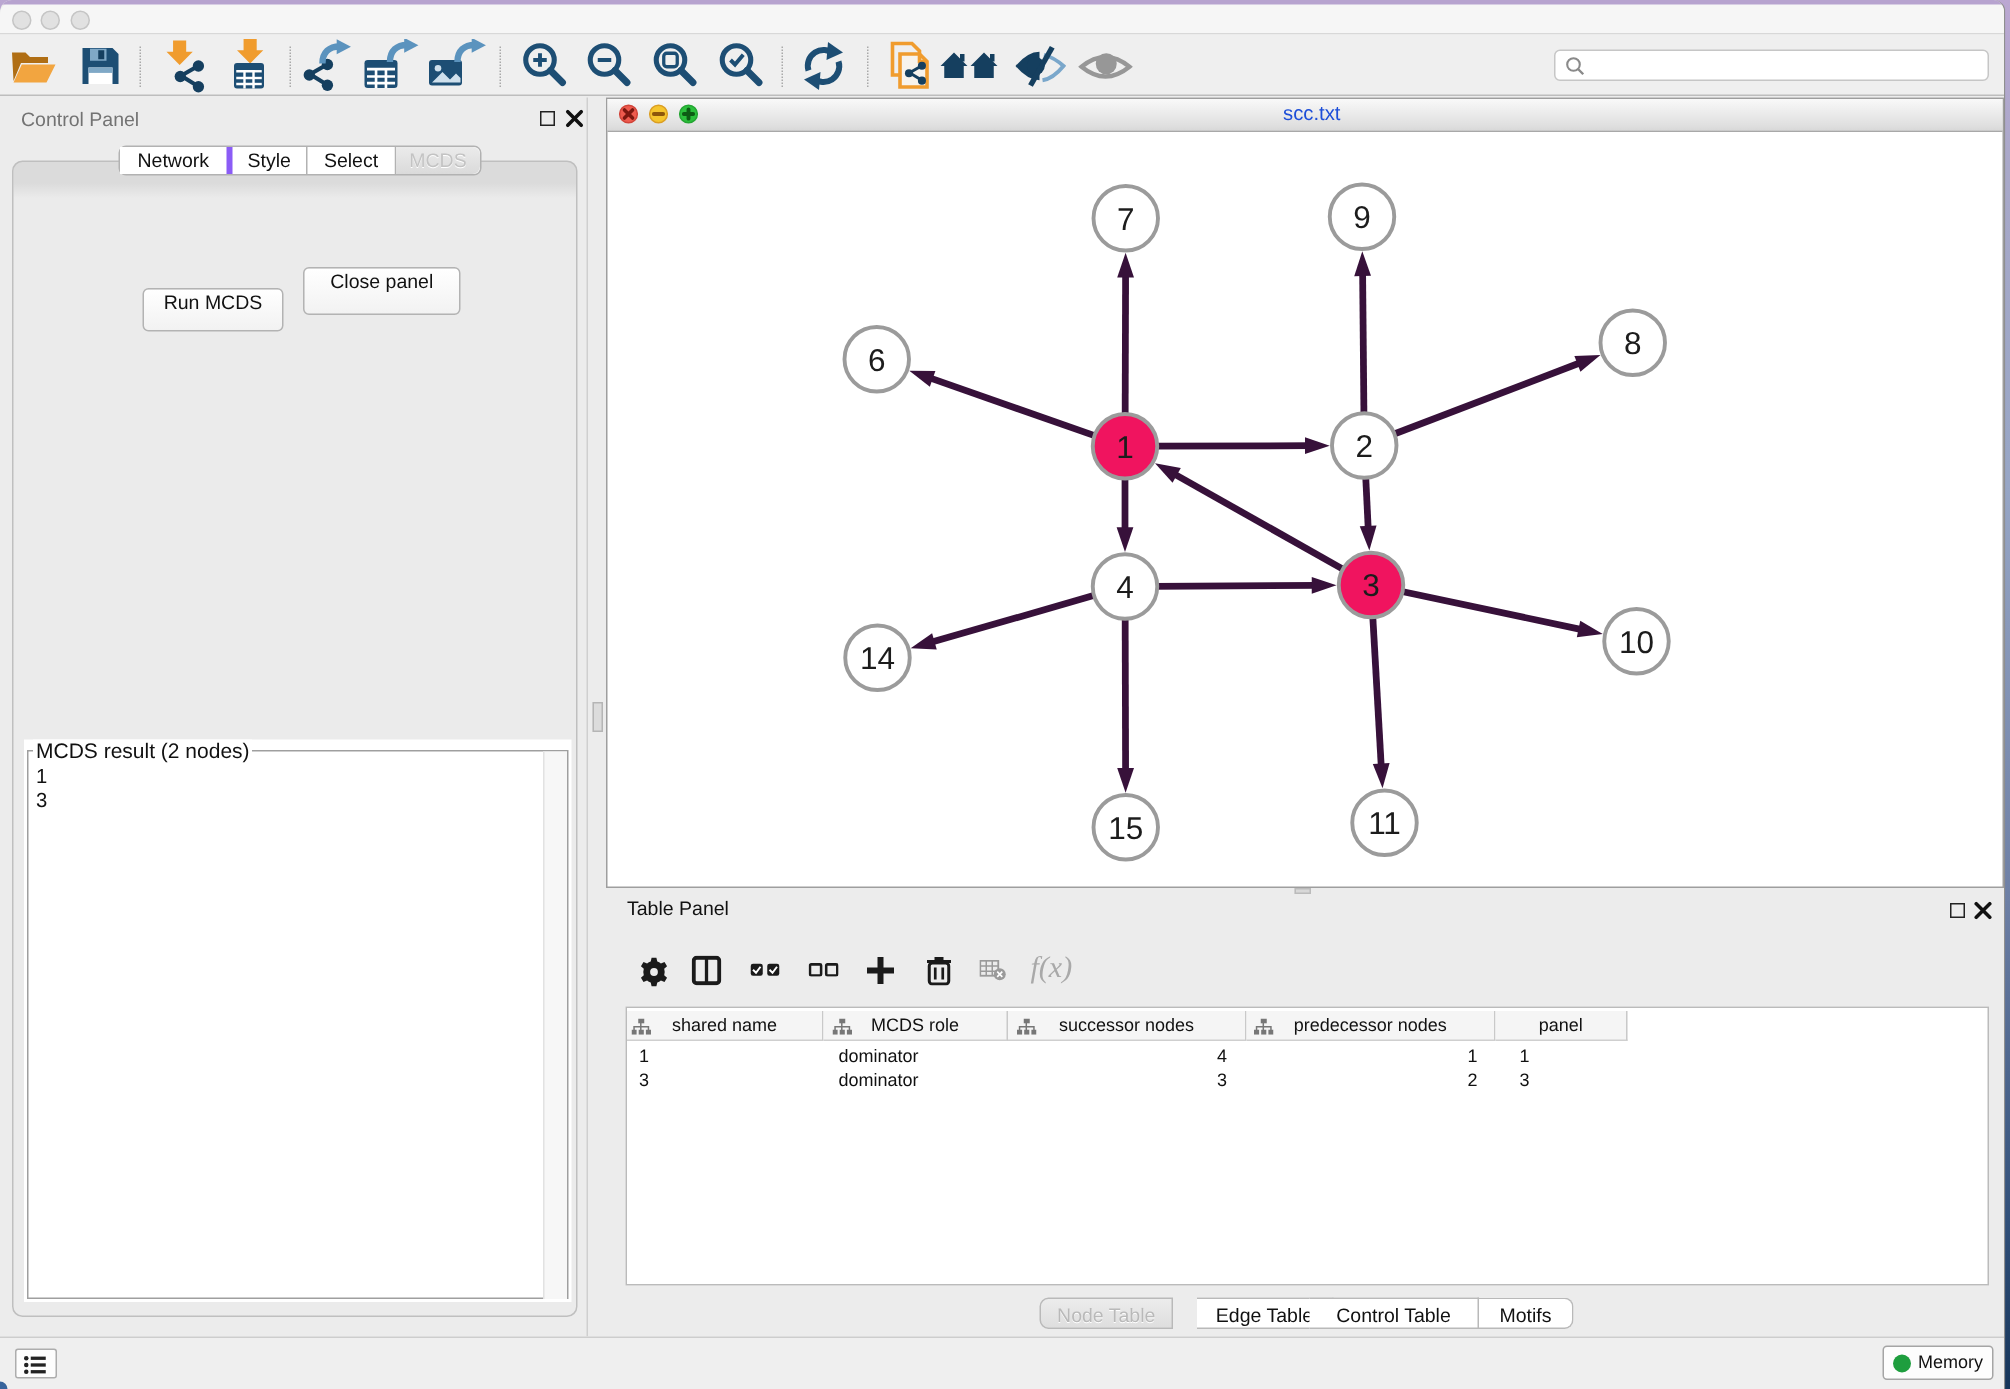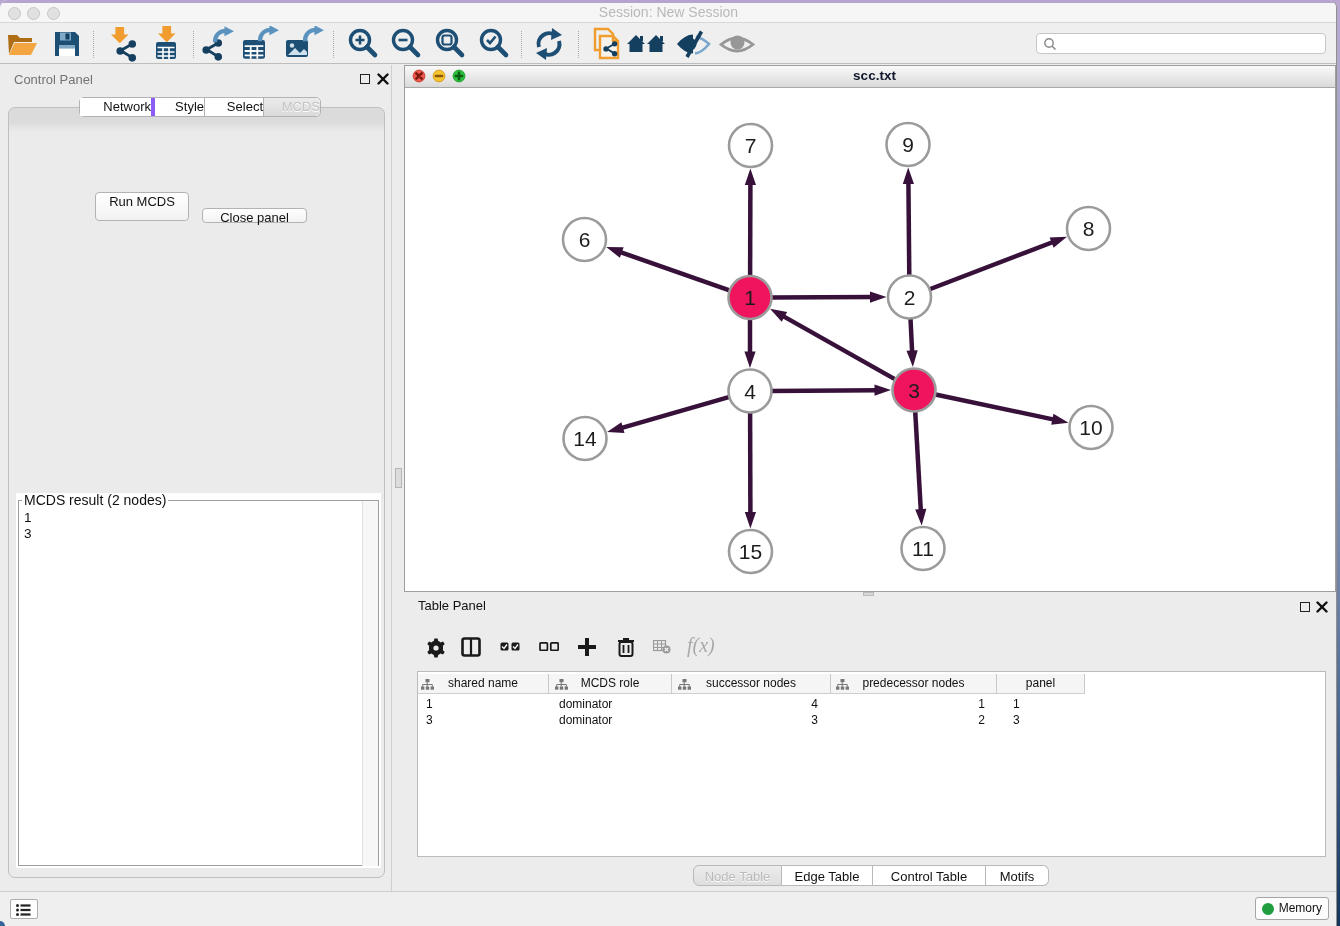--- a/index.html
+++ b/index.html
@@ -1,36 +1,35 @@
 <!DOCTYPE html>
 <html><head><meta charset="utf-8"><style>
 * { margin:0; padding:0; box-sizing:border-box; }
 body { width:1340px; height:926px; overflow:hidden; font-family:"Liberation Sans",sans-serif; }
 #desk { position:absolute; left:0; top:0; width:1340px; height:926px;
   background:linear-gradient(#bba7d2 0%,#a9a8c9 12%,#97a6c6 35%,#6d7fa5 65%,#31507a 88%,#16355a 100%); }
 #win { position:absolute; left:0; top:0; width:1337px; height:926px; background:#ececec;
   border-radius:8px 8px 0 0; border-right:1px solid #8f8f8f; overflow:hidden; }
-.ctab { position:absolute; top:98px; height:18px; line-height:18px; text-align:right;
+.ctab { position:absolute; top:98px; height:18px; line-height:18px; text-align:center;
   font-size:13px; color:#111; background:#fff; }
 .btab { position:absolute; top:865px; height:21px; line-height:21px; text-align:center;
   font-size:13px; color:#111; background:#fff; border:1px solid #b9b9b9; border-left:none; }
 .hcell { position:absolute; top:674px; height:20px; line-height:19px; font-size:12px; color:#111;
   background:#f5f5f5; border-right:1px solid #c9c9c9; border-bottom:1px solid #cfcfcf; text-align:center; }
 .drow { position:absolute; font-size:12px; color:#111; height:16px; line-height:16px; }
 .hico { position:absolute; left:3px; top:3px; }
 </style></head><body>
 <div id="desk"></div>
 <div id="win">
 
   <div style="position:absolute;left:0;top:2px;width:1337px;height:21px;background:#f6f6f6;border-bottom:1px solid #d8d8d8;border-radius:7px 7px 0 0"></div>
   <div style="position:absolute;left:0;top:0;width:1337px;height:2.5px;background:#b7a3cf"></div>
   <div style="position:absolute;left:7.5px;top:7.0px;width:13px;height:13px;border-radius:50%;background:#e1e1e1;border:0.5px solid #c5c5c5;box-sizing:border-box;text-align:center;line-height:11px;font-size:9px;color:#7a3a30;font-weight:bold"></div>
     <div style="position:absolute;left:27.0px;top:7.0px;width:13px;height:13px;border-radius:50%;background:#e1e1e1;border:0.5px solid #c5c5c5;box-sizing:border-box;text-align:center;line-height:11px;font-size:9px;color:#7a3a30;font-weight:bold"></div>
     <div style="position:absolute;left:46.5px;top:7.0px;width:13px;height:13px;border-radius:50%;background:#e1e1e1;border:0.5px solid #c5c5c5;box-sizing:border-box;text-align:center;line-height:11px;font-size:9px;color:#7a3a30;font-weight:bold"></div>
-  <div style="position:absolute;left:0;top:4px;width:1337px;text-align:center;font-size:14px;color:#b9b9b9">Session: New Session</div>
 
   <div style="position:absolute;left:0;top:23px;width:1337px;height:41px;background:#efefef;border-bottom:1px solid #bdbdbd"></div>
   <svg width="32" height="32" style="position:absolute;left:6px;top:29px" viewBox="0 0 32 32">
 <path d="M2,6 L11,6 L14,9 L26,9 L26,13 L8,13 L3,25 Z" fill="#b06e14"></path>
 <path d="M8.5,14 L31,14 L25,26 L3,26 Z" fill="#f2a540"></path>
 </svg>
     <svg width="30" height="30" style="position:absolute;left:52px;top:29px" viewBox="0 0 30 30">
 <path d="M3,3 L23,3 L27,7 L27,27 L3,27 Z" fill="#1d4e74"></path>
 <rect x="8" y="3.5" width="11" height="8" fill="#7fa8c6"></rect>
 <rect x="13.5" y="4.5" width="4" height="6" fill="#153f5f"></rect>
@@ -186,21 +185,21 @@
 </svg>
   <div style="position:absolute;left:8px;top:107px;width:377px;height:771px;border:1px solid #bfbfbf;border-radius:7px;background:linear-gradient(#dbdbdb 0px,#dbdbdb 14px,#ebebeb 24px,#ebebeb 100%)"></div>
 
 <div style="position:absolute;left:79px;top:97px;width:242px;height:20px;border:1px solid #b2b2b2;border-radius:5px;background:#fff"></div>
 <div class="ctab" style="left:80px;width:71px">Network</div>
 <div class="ctab" style="left:151px;width:53px;border-left:4px solid #8b5cf6">Style</div>
 <div class="ctab" style="left:204px;width:59px;border-left:1px solid #b2b2b2">Select</div>
 <div class="ctab" style="left:263px;width:57px;border-left:1px solid #b2b2b2;background:linear-gradient(#ebebeb,#dadada);border-radius:0 5px 5px 0;color:#c3c3c3;text-shadow:0 1px 0 #fff">MCDS</div>
 
   <div style="position:absolute;left:95px;top:192px;width:94px;height:29px;background:linear-gradient(#fff,#f2f2f2);border:1px solid #b3b3b3;border-radius:4px;font-size:13px;color:#111;text-align:center;line-height:18px">Run MCDS</div>
-  <div style="position:absolute;left:202px;top:208px;width:105px;height:15px;background:linear-gradient(#fff,#f2f2f2);border:1px solid #b3b3b3;border-radius:4px;font-size:13px;color:#111;text-align:center;line-height:18px">Close panel</div>
+  <div style="position:absolute;left:202px;top:178px;width:105px;height:32px;background:linear-gradient(#fff,#f2f2f2);border:1px solid #b3b3b3;border-radius:4px;font-size:13px;color:#111;text-align:center;line-height:18px">Close panel</div>
 
   <div style="position:absolute;left:16px;top:493px;width:365px;height:375px;background:#fff"></div>
   <div style="position:absolute;left:18px;top:500px;width:361px;height:366px;border:1px solid #9f9f9f"></div>
   <div style="position:absolute;left:22px;top:493px;width:146px;height:9px;background:#fff"></div>
   <div style="position:absolute;left:24px;top:492px;font-size:14px;color:#111">MCDS result (2 nodes)</div>
   <div style="position:absolute;left:362px;top:501px;width:16px;height:365px;background:#f7f7f7;border-left:1px solid #e2e2e2"></div>
   <div style="position:absolute;left:24px;top:510px;font-size:13.5px;color:#111;line-height:16px">1<br>3</div>
 
   <div style="position:absolute;left:395px;top:468px;width:7px;height:20px;background:#dcdcdc;border:1px solid #b5b5b5"></div>
 
@@ -211,21 +210,21 @@
       <path d="M-2.7,-2.7 L2.7,2.7 M2.7,-2.7 L-2.7,2.7" stroke="#7c1710" stroke-width="2.4" stroke-linecap="round"></path>
     </svg>
     <svg width="14" height="14" viewBox="-7 -7 14 14" style="position:absolute;left:432px;top:69px">
 <circle cx="0" cy="0" r="5.9" fill="#f5c52e" stroke="#db9e23" stroke-width="1"></circle>
       <line x1="-3.1" y1="0" x2="3.1" y2="0" stroke="#8d560b" stroke-width="2.6" stroke-linecap="round"></line>
     </svg>
     <svg width="14" height="14" viewBox="-7 -7 14 14" style="position:absolute;left:452px;top:69px">
 <circle cx="0" cy="0" r="5.9" fill="#2cc03c" stroke="#24a532" stroke-width="1"></circle>
       <path d="M-3.1,0 L3.1,0 M0,-3.1 L0,3.1" stroke="#0d5c14" stroke-width="2.6" stroke-linecap="round"></path>
     </svg>
-  <div style="position:absolute;left:405px;top:68px;width:930px;text-align:center;font-size:13.5px;font-weight:bold;color:#0f172a;text-indent:9px">scc.txt</div>
+  <div style="position:absolute;left:405px;top:68px;width:930px;text-align:center;font-size:13.5px;font-weight:normal;color:#1d4ed8;text-indent:9px">scc.txt</div>
   <div style="position:absolute;left:405px;top:89px;width:930px;height:502px;overflow:hidden">
       <svg width="936" height="504" style="position:absolute;left:0;top:0">
 <line x1="345.1" y1="189.0" x2="345.4" y2="93.0" stroke="#37113a" stroke-width="4.5"></line>
 <polygon points="345.4,79.5 351.0,96.0 339.8,96.0" fill="#37113a"></polygon>
 <line x1="326.6" y1="202.1" x2="213.9" y2="162.6" stroke="#37113a" stroke-width="4.5"></line>
 <polygon points="201.2,158.1 218.6,158.3 214.9,168.8" fill="#37113a"></polygon>
 <line x1="364.5" y1="208.4" x2="468.0" y2="208.1" stroke="#37113a" stroke-width="4.5"></line>
 <polygon points="481.5,208.1 465.0,213.7 465.0,202.5" fill="#37113a"></polygon>
 <line x1="345.0" y1="228.0" x2="345.0" y2="265.5" stroke="#37113a" stroke-width="4.5"></line>
 <polygon points="345.0,279.0 339.4,262.5 350.6,262.5" fill="#37113a"></polygon>
@@ -363,21 +362,21 @@
   <div class="drow" style="left:672px;top:696px;width:146px;text-align:right">4</div>
   <div class="drow" style="left:831px;top:696px;width:154px;text-align:right">1</div>
   <div class="drow" style="left:1013px;top:696px">1</div>
   <div class="drow" style="left:426px;top:712px">3</div>
   <div class="drow" style="left:559px;top:712px">dominator</div>
   <div class="drow" style="left:672px;top:712px;width:146px;text-align:right">3</div>
   <div class="drow" style="left:831px;top:712px;width:154px;text-align:right">2</div>
   <div class="drow" style="left:1013px;top:712px">3</div>
 
   <div class="btab" style="left:693px;width:89px;border-left:1px solid #b9b9b9;border-radius:6px 0 0 6px;background:linear-gradient(#ececec,#dedede);color:#b9b9b9;text-shadow:0 1px 0 #fff">Node Table</div>
-  <div class="btab" style="left:782px;width:91px">Edge Table</div>
+  <div class="btab" style="left:798px;width:91px">Edge Table</div>
   <div class="btab" style="left:873px;width:113px">Control Table</div>
   <div class="btab" style="left:986px;width:63px;border-radius:0 6px 6px 0">Motifs</div>
 
   <div style="position:absolute;left:0;top:891px;width:1337px;height:35px;background:#efefef;border-top:1px solid #cdcdcd"></div>
   <div style="position:absolute;left:10px;top:899px;width:28px;height:20px;background:#fdfdfd;border:1px solid #adadad;border-radius:2px">
     <svg width="15" height="12" viewBox="0 0 15 12" style="position:absolute;left:5px;top:4px">
       <g fill="#222">
           <circle cx="1.5" cy="1.5" r="1.5"></circle>
           <circle cx="1.5" cy="6" r="1.5"></circle>
           <circle cx="1.5" cy="10.5" r="1.5"></circle>

